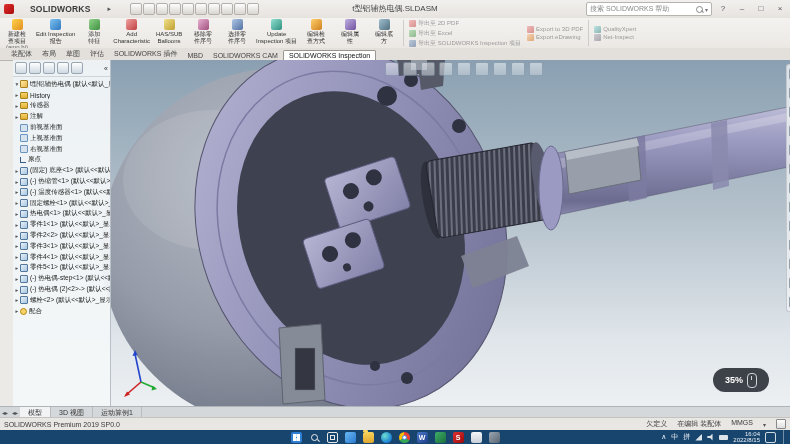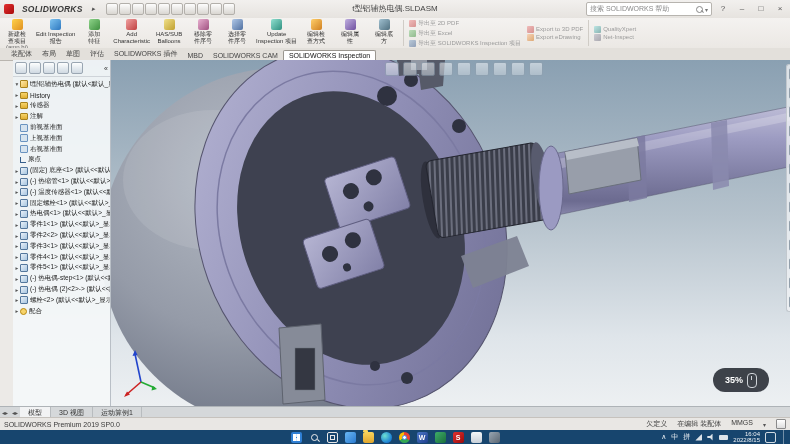--- a/index.html
+++ b/index.html
@@ -4,21 +4,21 @@
 <style>
   html,body{margin:0;padding:0;}
   body{width:790px;height:444px;overflow:hidden;position:relative;
        font-family:"Liberation Sans", sans-serif;background:#eceae7;
        -webkit-font-smoothing:antialiased;}
 
   
   .titlebar{position:absolute;left:0;top:0;width:790px;height:18px;
     background:linear-gradient(#f2f0ee,#e6e3df);border-bottom:1px solid #c9c5c0;
     display:flex;align-items:center;font-size:8px;color:#333;}
-  .tb-left{display:flex;align-items:center;gap:8px;padding-left:4px;font-style:italic;}
+  .tb-left{display:flex;align-items:center;gap:16px;padding-left:4px;}
   .sw-logo-mark{width:10px;height:10px;border-radius:2px;
     background:linear-gradient(135deg,#e33030,#a80b0b);display:inline-block;}
   .sw-logo-text{font-weight:bold;font-size:8.5px;letter-spacing:.2px;color:#3a3a3a;}
   .menu-caret{color:#555;font-size:7px;margin:0 3px 0 1px;}
   .qa-icon{width:10px;height:10px;border:1px solid #b3b0ab;border-radius:2px;
     background:linear-gradient(#fdfdfd,#d9d6d1);margin-right:1px;}
   .doc-title{position:absolute;left:0;right:0;top:0;height:18px;line-height:18px;
     text-align:center;font-size:8px;color:#444;pointer-events:none;}
   .tb-right{margin-left:auto;display:flex;align-items:center;gap:3px;padding-right:2px;}
   .search-box{width:118px;height:12px;background:#fff;border:1px solid #b7b4af;

